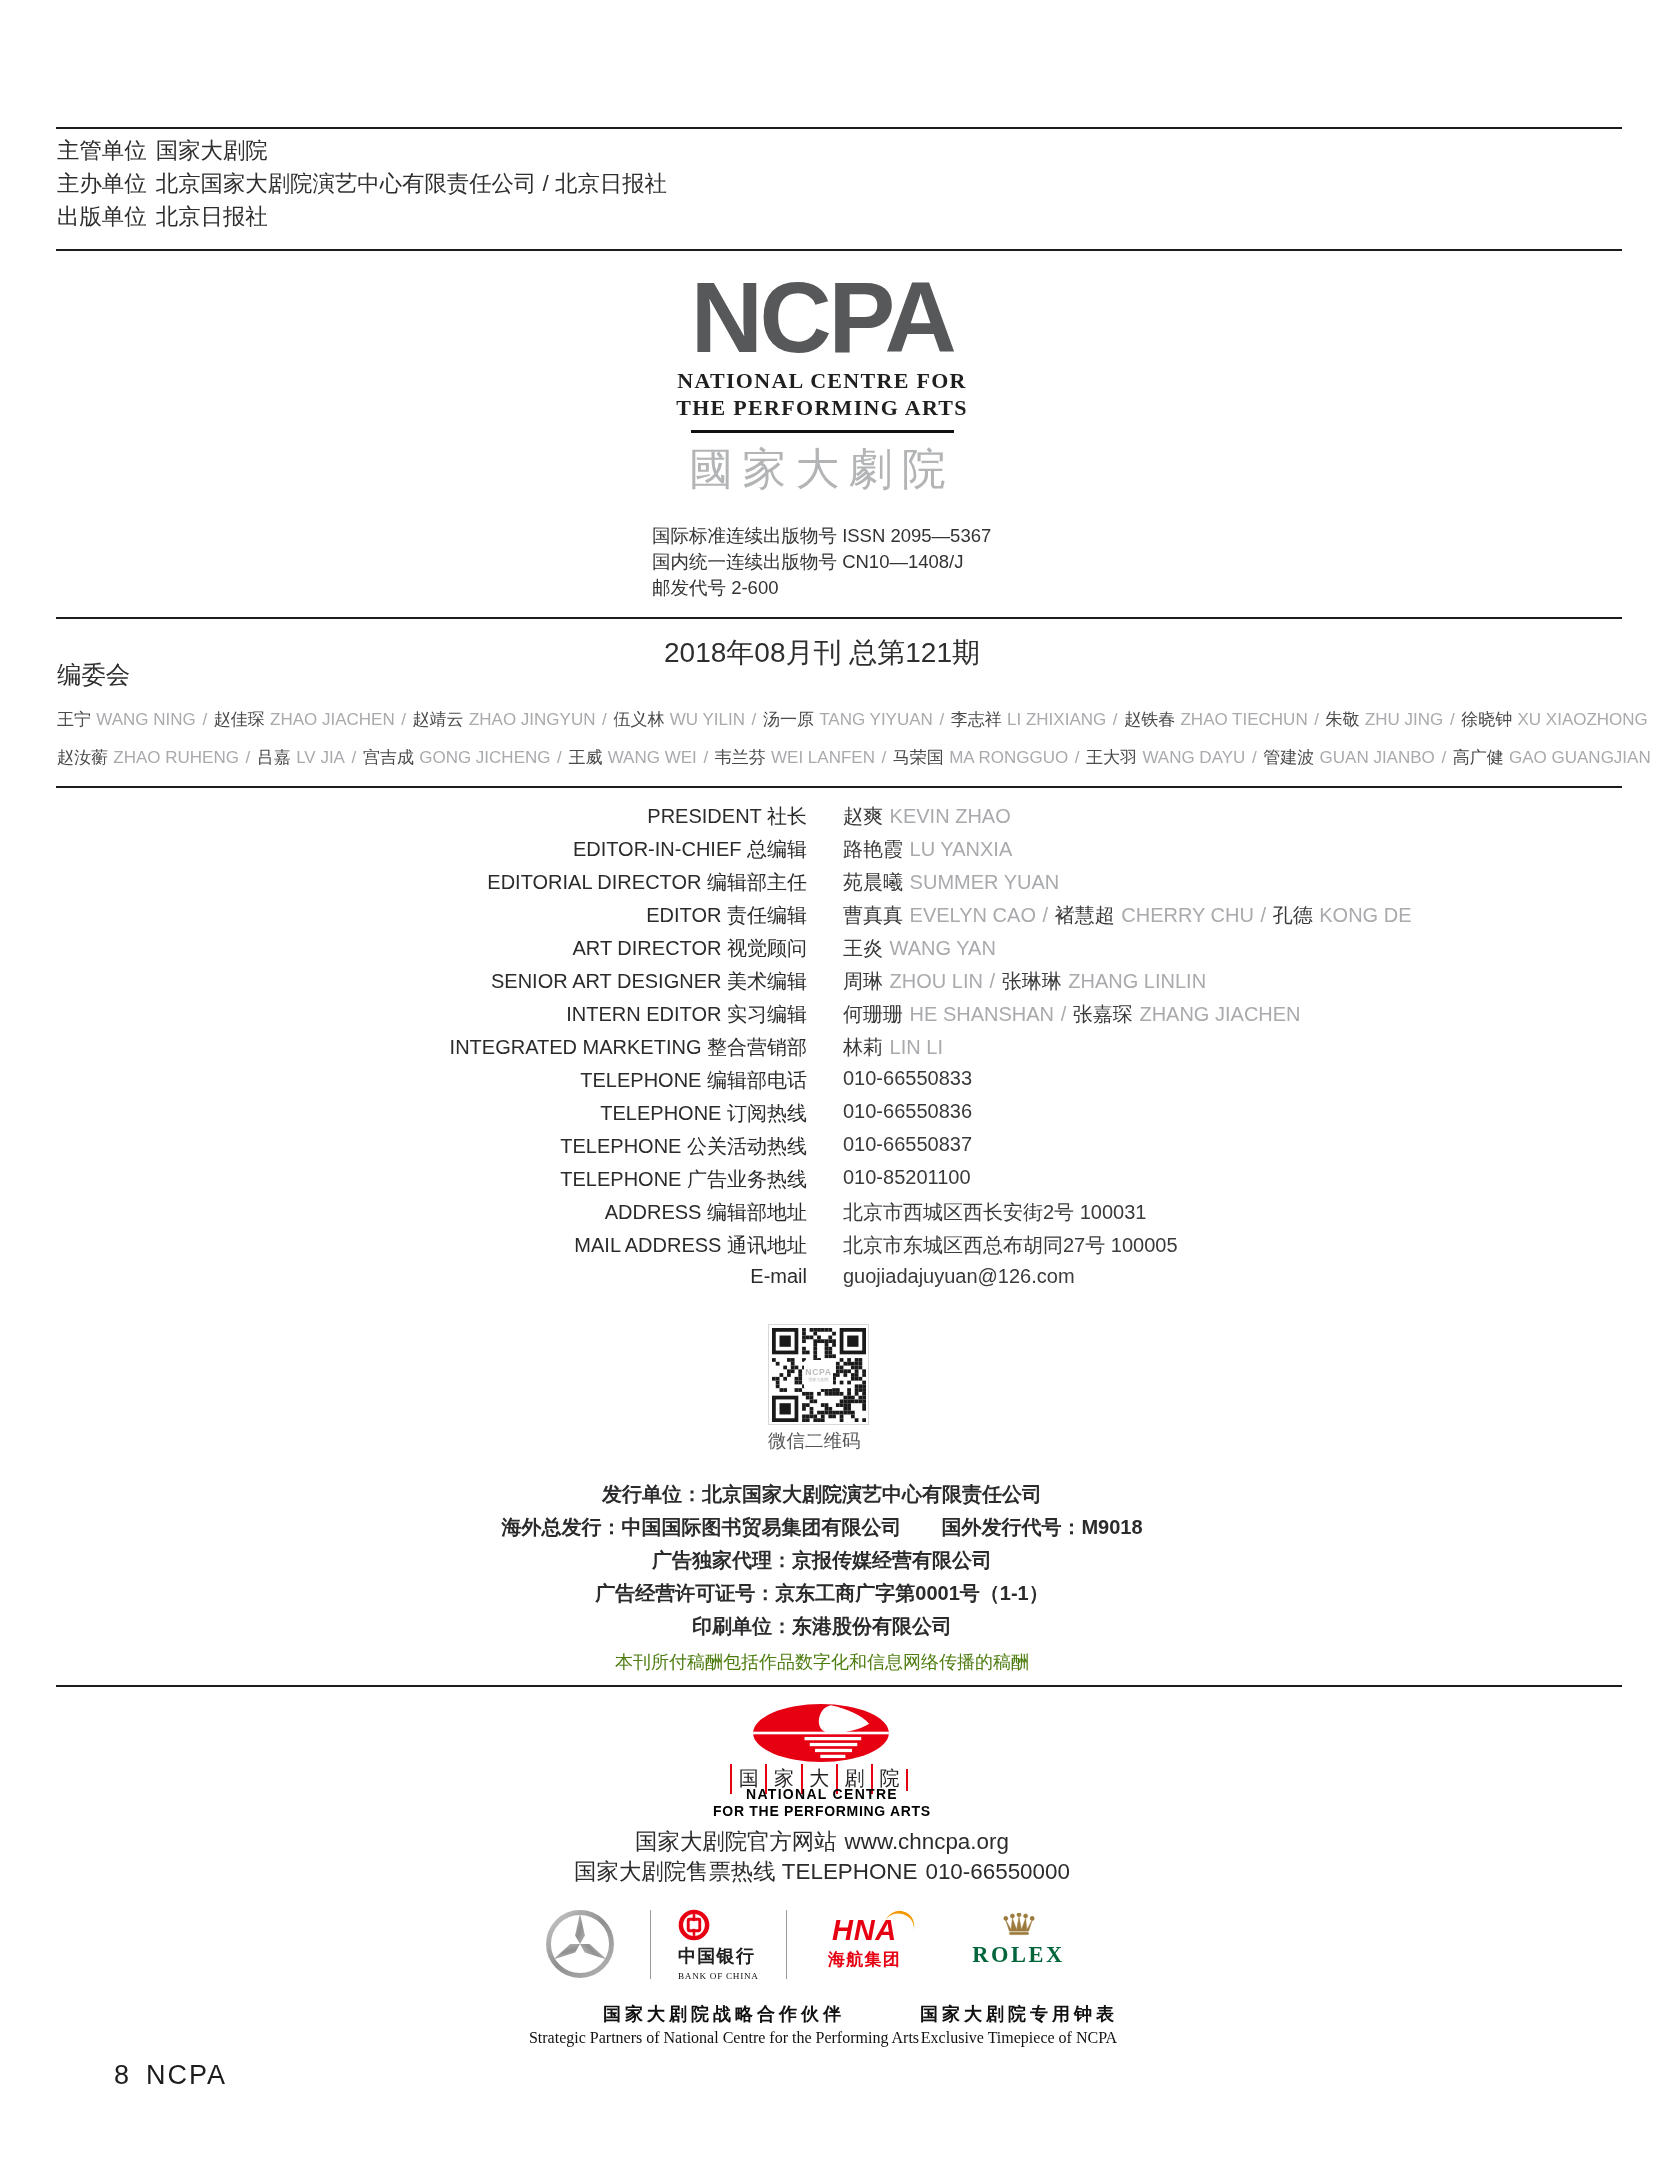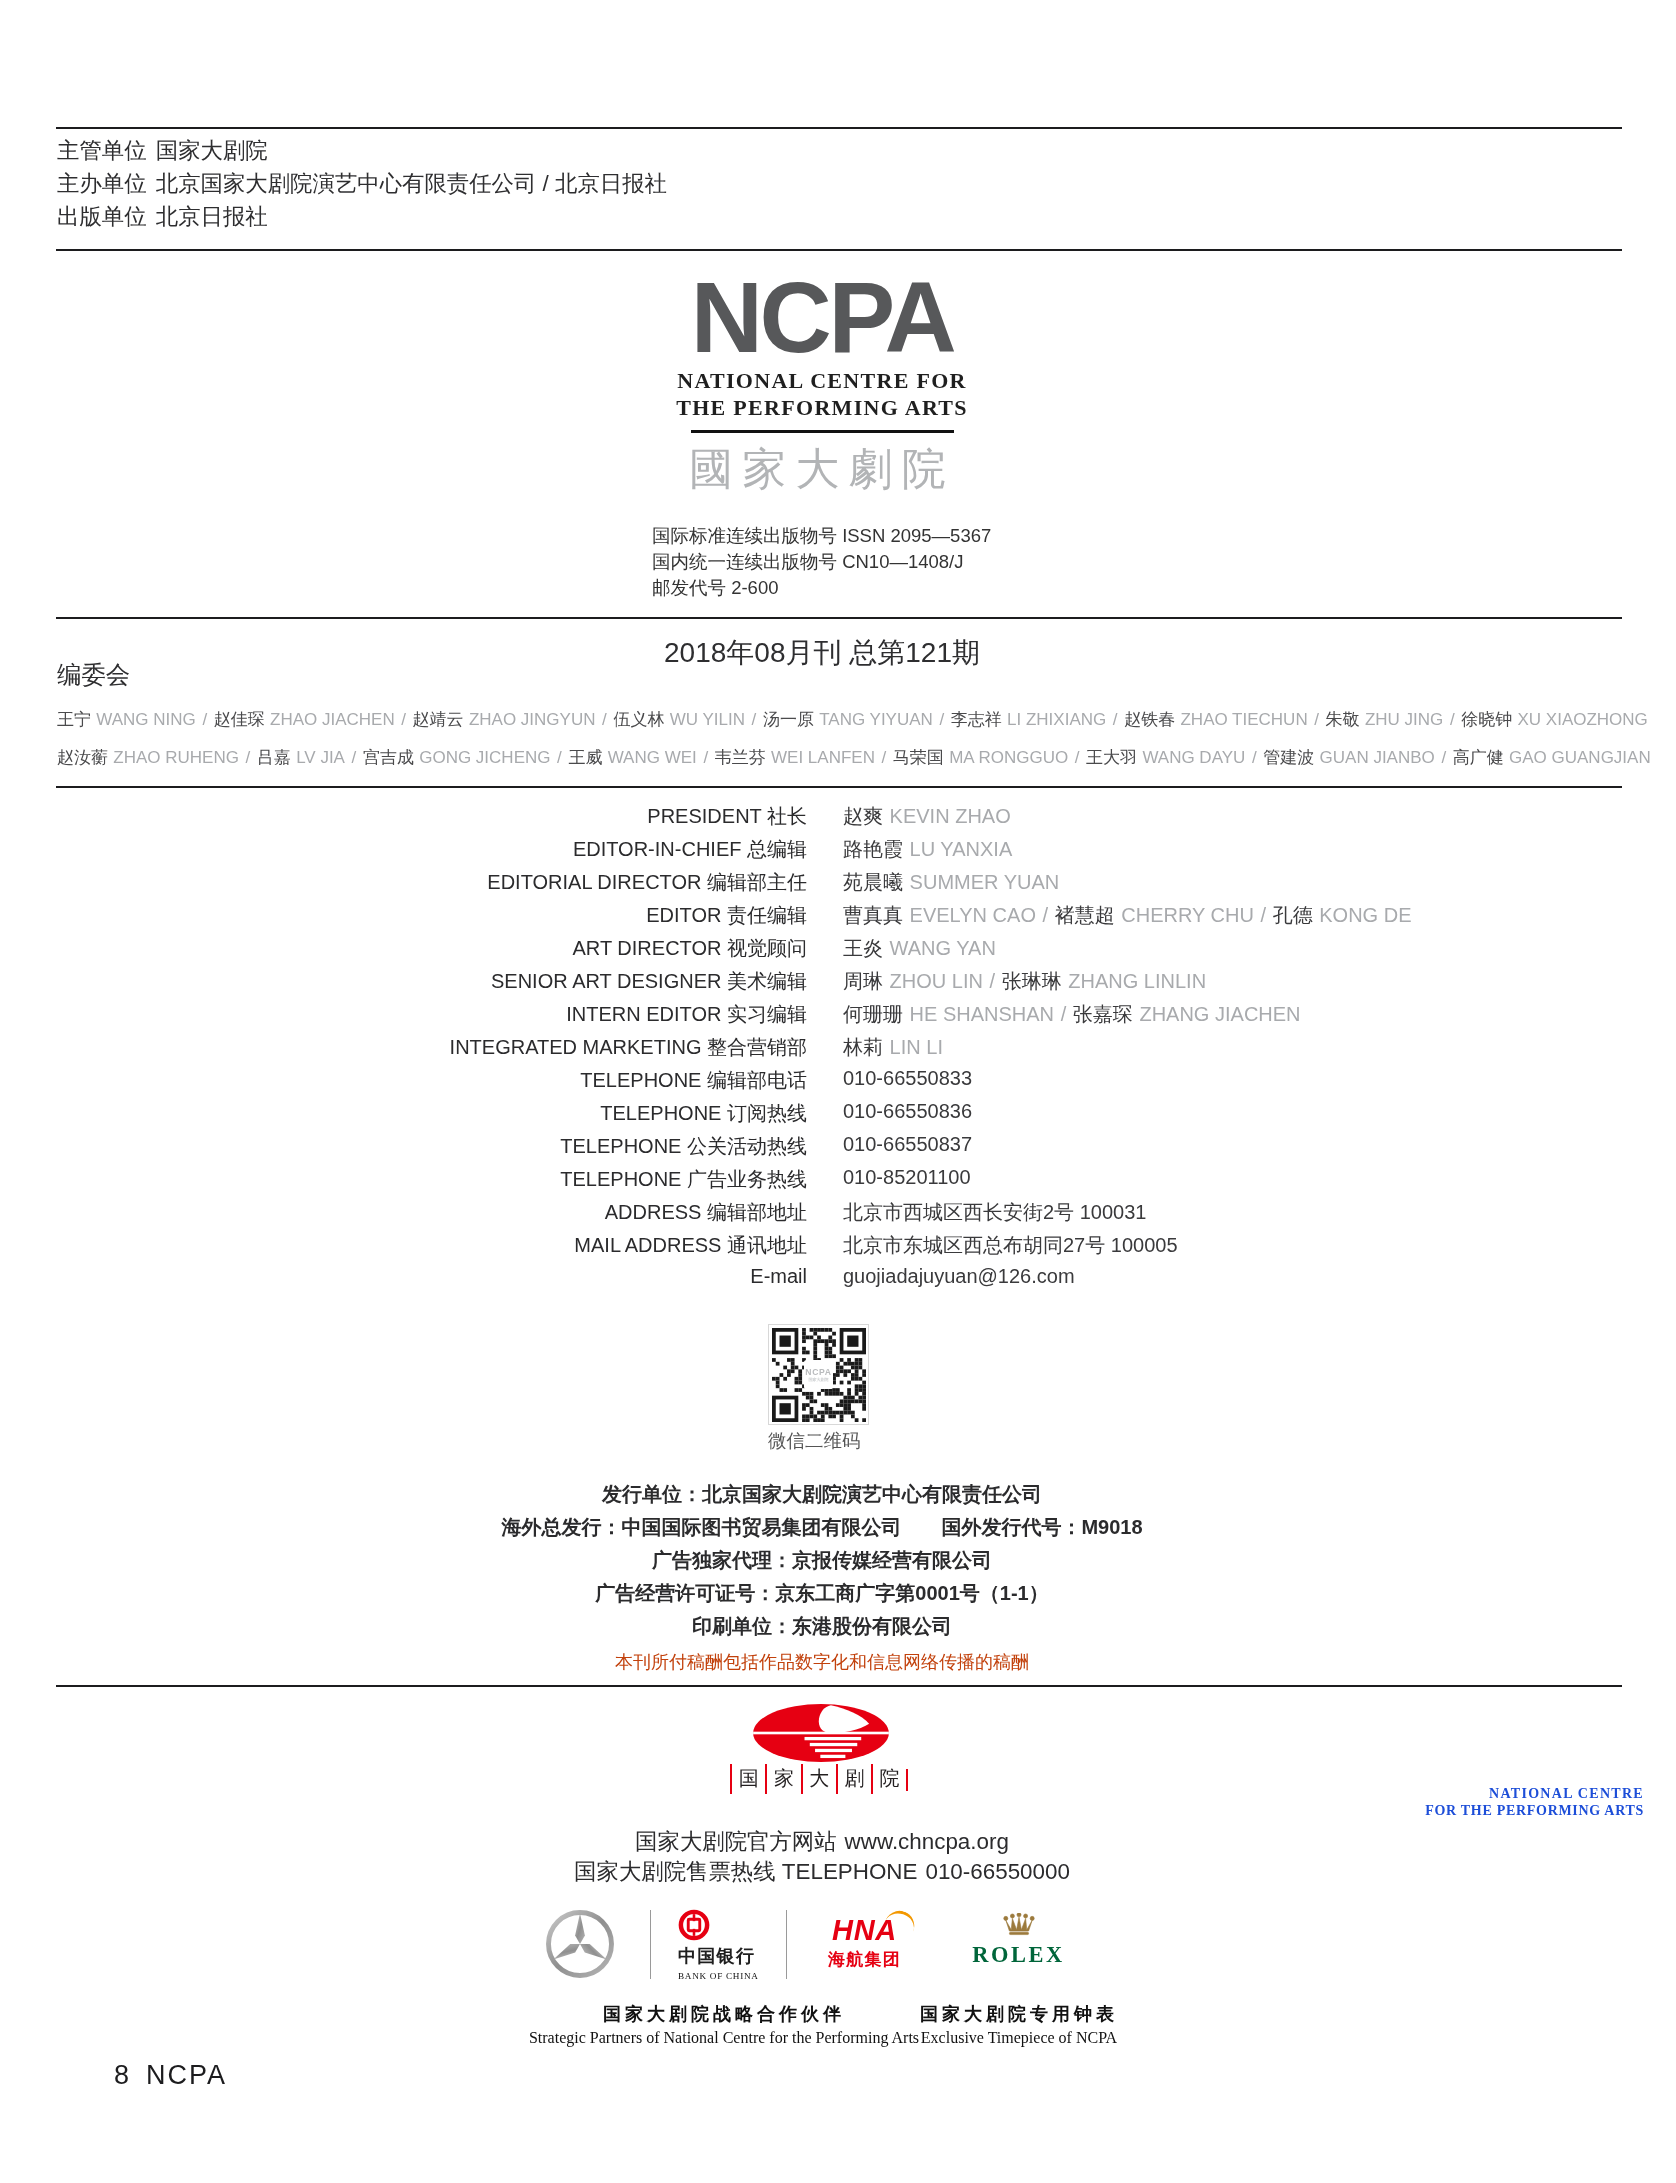--- a/index.html
+++ b/index.html
@@ -38,27 +38,27 @@
   .qr-box{position:absolute;left:768px;top:1324px;width:99px;height:99px;border:0.7px solid #d8d8d8;background:#fff;}
   .qr-box svg{position:absolute;left:2.6px;top:2.6px;width:94px;height:94px;}
   .qr-badge{position:absolute;left:35px;top:35px;width:29px;height:29px;background:#fff;border-radius:2.6px;
             display:flex;flex-direction:column;align-items:center;justify-content:center;
             color:#b9bbbd;font-weight:700;font-size:8.6px;letter-spacing:0.7px;}
   .qr-badge small{font-size:4px;letter-spacing:0;color:#cfd1d3;}
   .qr-caption{position:absolute;left:768px;top:1428px;font-size:18.5px;color:#555;}
   
   .publication-lines{position:absolute;left:0;top:1478px;width:1644px;text-align:center;}
   .pub-line{height:33px;line-height:33px;font-size:20px;font-weight:700;color:#2b2b2d;}
-  .pub-note{top:1650px;font-size:18px;color:#c2410c;}
+  .pub-note{top:1650px;font-size:18px;color:#4d7c0f;}
   
   .red-logo-svg{position:absolute;left:753px;top:1704px;width:136px;height:58px;}
   .red-chars{top:1764px;font-size:20px;color:#231f20;letter-spacing:0;}
   .red-chars span.ch{border-left:2px solid #e60012;padding:1.3px 6.6px;display:inline-block;}
   .red-chars span.endbar{border-left:2px solid #e60012;padding:1.3px 0;display:inline-block;height:20px;vertical-align:middle;}
-  .red-name{font-family:Liberation Serif, serif;color:#1d4ed8;font-weight:600;text-align:right;}
+  .red-name{font-family:Liberation Sans, sans-serif;color:#000000;font-weight:600;}
   .red-name1{top:1786px;font-size:14px;letter-spacing:1.3px;}
   .red-name2{top:1803px;font-size:14px;letter-spacing:0.7px;}
   
   .site-line{font-size:22.4px;color:#2b2b2d;}
   .site-line-1{top:1826px;} .site-line-2{top:1856px;}
   .site-line .lab{margin-right:8px;}
   
   .merc{position:absolute;left:545px;top:1909px;width:70px;height:70px;}
   .vdiv{position:absolute;top:1910px;width:0.7px;height:69px;background:#9a9a9a;}
   .vdiv1{left:650px;} .vdiv2{left:786px;}

